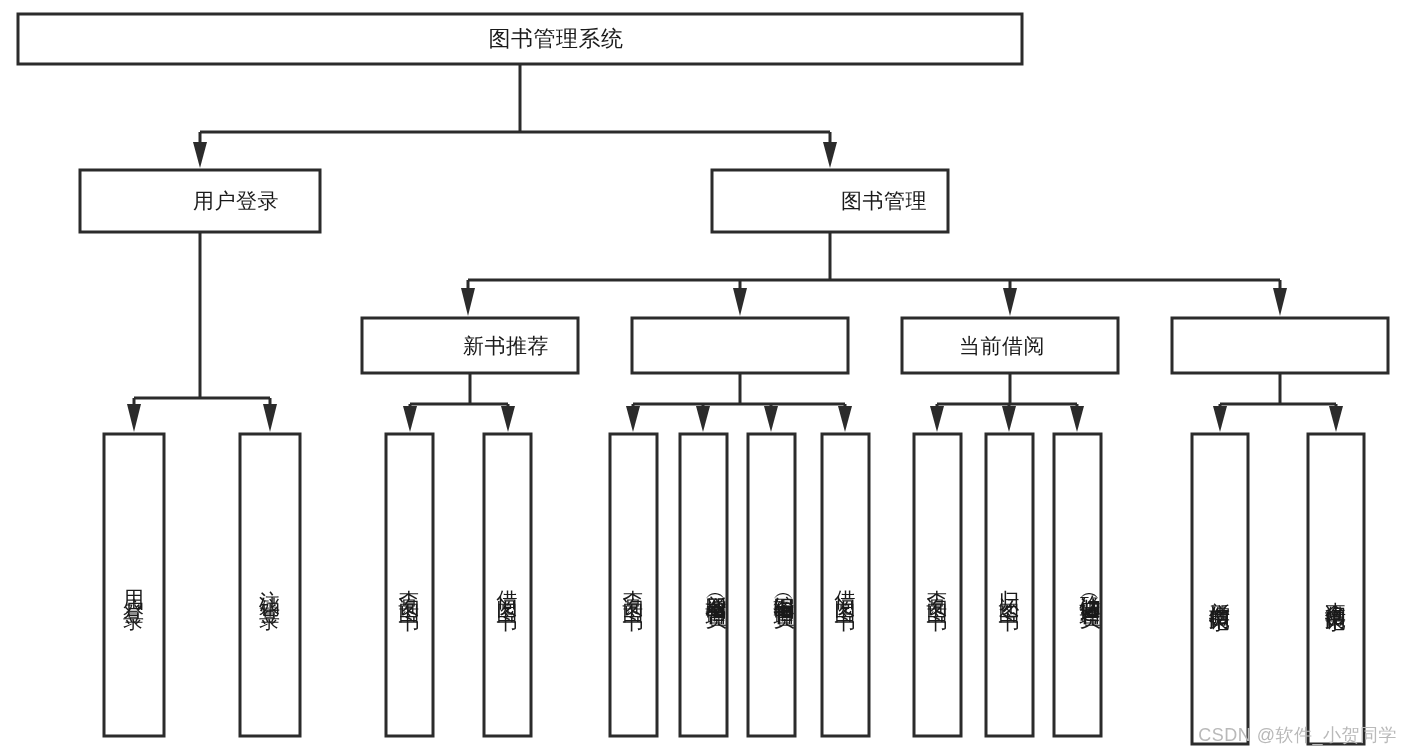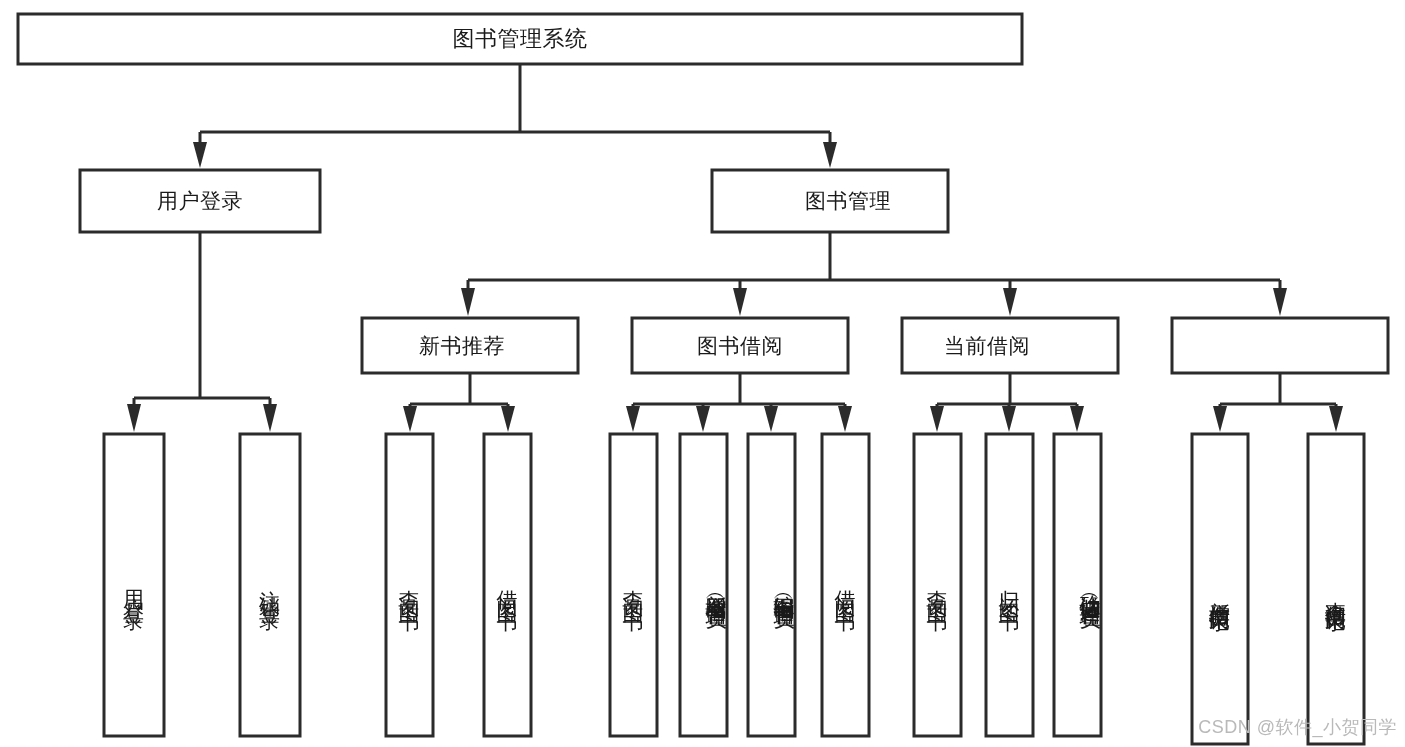--- a/index.html
+++ b/index.html
@@ -48,39 +48,40 @@
     justify-content: center;
     color: #1a1a1a;
     text-align: center;
     pointer-events: none;
     box-sizing: border-box;
   }
   .node-label.horizontal {
     font-size: 21px;
     line-height: 1.2;
     letter-spacing: 0.5px;
+    margin-left: 36px;
   }
   .node-label.vertical {
     writing-mode: vertical-rl;
     text-orientation: upright;
     font-size: 21px;
     letter-spacing: 7px;
     line-height: 1.0;
     padding-top: 4px;
   }
   .node-label.vertical.tight {
     letter-spacing: 2px;
   }
   .node-label.title {
     font-size: 22px;
   }
   #watermark {
     position: absolute;
     right: 8px;
-    bottom: 8px;
+    bottom: 0;
     font-size: 18px;
     color: #b9b9b9;
     white-space: nowrap;
     letter-spacing: 0.5px;
     font-family: "Liberation Sans", "DejaVu Sans", sans-serif;
   }
 </style>
 </head>
 <body>
 
@@ -188,23 +189,22 @@
       <rect class="node-box" x="1192" y="434" width="56" height="310"></rect>
       <rect class="node-box" x="1308" y="434" width="56" height="310"></rect>
     </g>
   </svg>
 
   <div class="node-label horizontal title" style="left:18px; top:14px; width:1004px; height:50px;">图书管理系统</div>
 
   <div class="node-label horizontal" style="left:80px; top:170px; width:240px; height:62px;">用户登录</div>
   <div class="node-label horizontal" style="left:712px; top:170px; width:272px; height:62px;">图书管理</div>
 
-  <div class="node-label horizontal" style="left:374px; top:318px; width:176px; height:55px;">新书推荐</div>
-  <div class="node-label horizontal" style="left:632px; top:318px; width:216px; height:55px;">图书借阅</div>
-  <div class="node-label horizontal" style="left:893px; top:318px; width:188px; height:55px;">当前借阅</div>
+  <div class="node-label horizontal" style="left:382px; top:318px; width:176px; height:55px;">新书推荐</div>
+  <div class="node-label horizontal" style="left:872px; top:318px; width:188px; height:55px;">当前借阅</div>
 
   <div class="node-label vertical" style="left:104px; top:434px; width:60px; height:302px;">用户登录</div>
   <div class="node-label vertical" style="left:240px; top:434px; width:60px; height:302px;">注销登录</div>
 
   <div class="node-label vertical" style="left:386px; top:434px; width:47px; height:302px;">查询图书</div>
   <div class="node-label vertical" style="left:484px; top:434px; width:47px; height:302px;">借阅图书</div>
 
   <div class="node-label vertical" style="left:610px; top:434px; width:47px; height:302px;">查询图书</div>
   <div class="node-label vertical tight" style="left:680px; top:434px; width:47px; height:302px; align-items:flex-start;">新增图书（管理员）</div>
   <div class="node-label vertical tight" style="left:748px; top:434px; width:47px; height:302px; align-items:flex-start;">编辑图书（管理员）</div>

